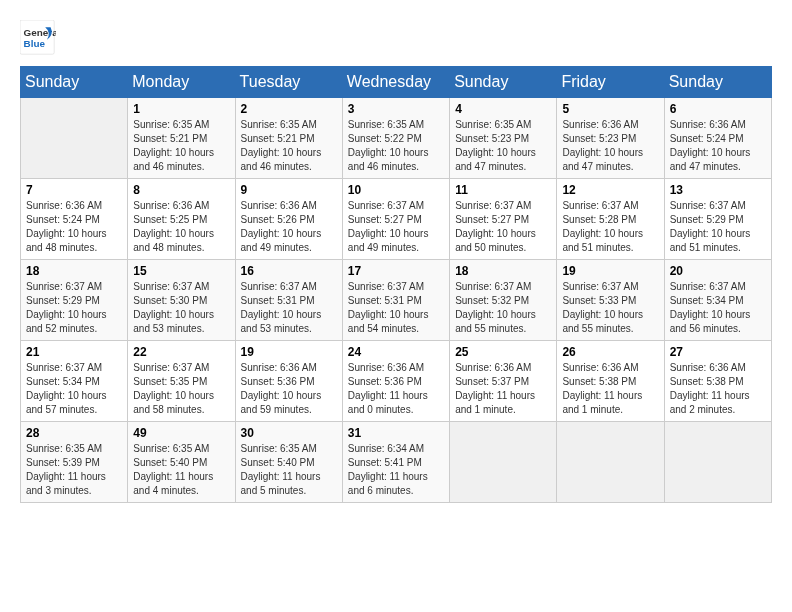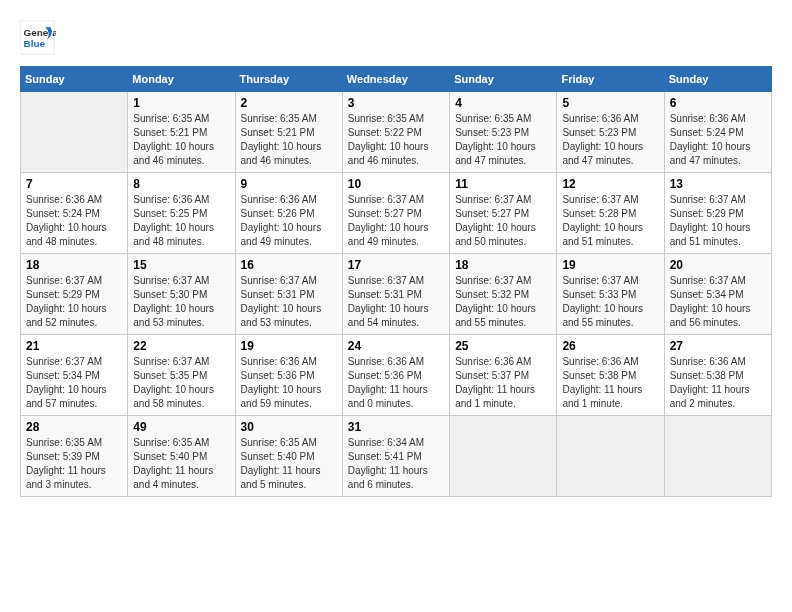--- a/index.html
+++ b/index.html
@@ -40,22 +40,22 @@
     table {
       width: 100%;
       border-collapse: collapse;
       font-size: 11px;
     }
     thead tr th {
       background-color: #2c6db4;
       color: #fff;
       padding: 6px 4px;
       text-align: left;
-      font-size: 11px;
-      font-weight: bold;
+      font-size: 16px;
+      font-weight: normal;
       border: 1px solid #2c6db4;
     }
     tbody tr td {
       border: 1px solid #ccc;
       padding: 4px 5px;
       vertical-align: top;
       width: calc(100% / 7);
     }
     tbody tr td .day-num {
       font-weight: bold;
@@ -94,21 +94,21 @@
     <div class="month-title"></div>
     <div class="subtitle"></div>
   </div>
 </div>
 
 <table>
   <thead>
     <tr>
     <th>Sunday</th>
         <th>Monday</th>
-        <th>Thursday</th>
+        <th>Tuesday</th>
         <th>Wednesday</th>
         <th>Sunday</th>
         <th>Friday</th>
         <th>Sunday</th>
       </tr>
   </thead>
   <tbody id="calendar-body">
   <tr>
         <td class="empty-cell"></td>
         <td>

